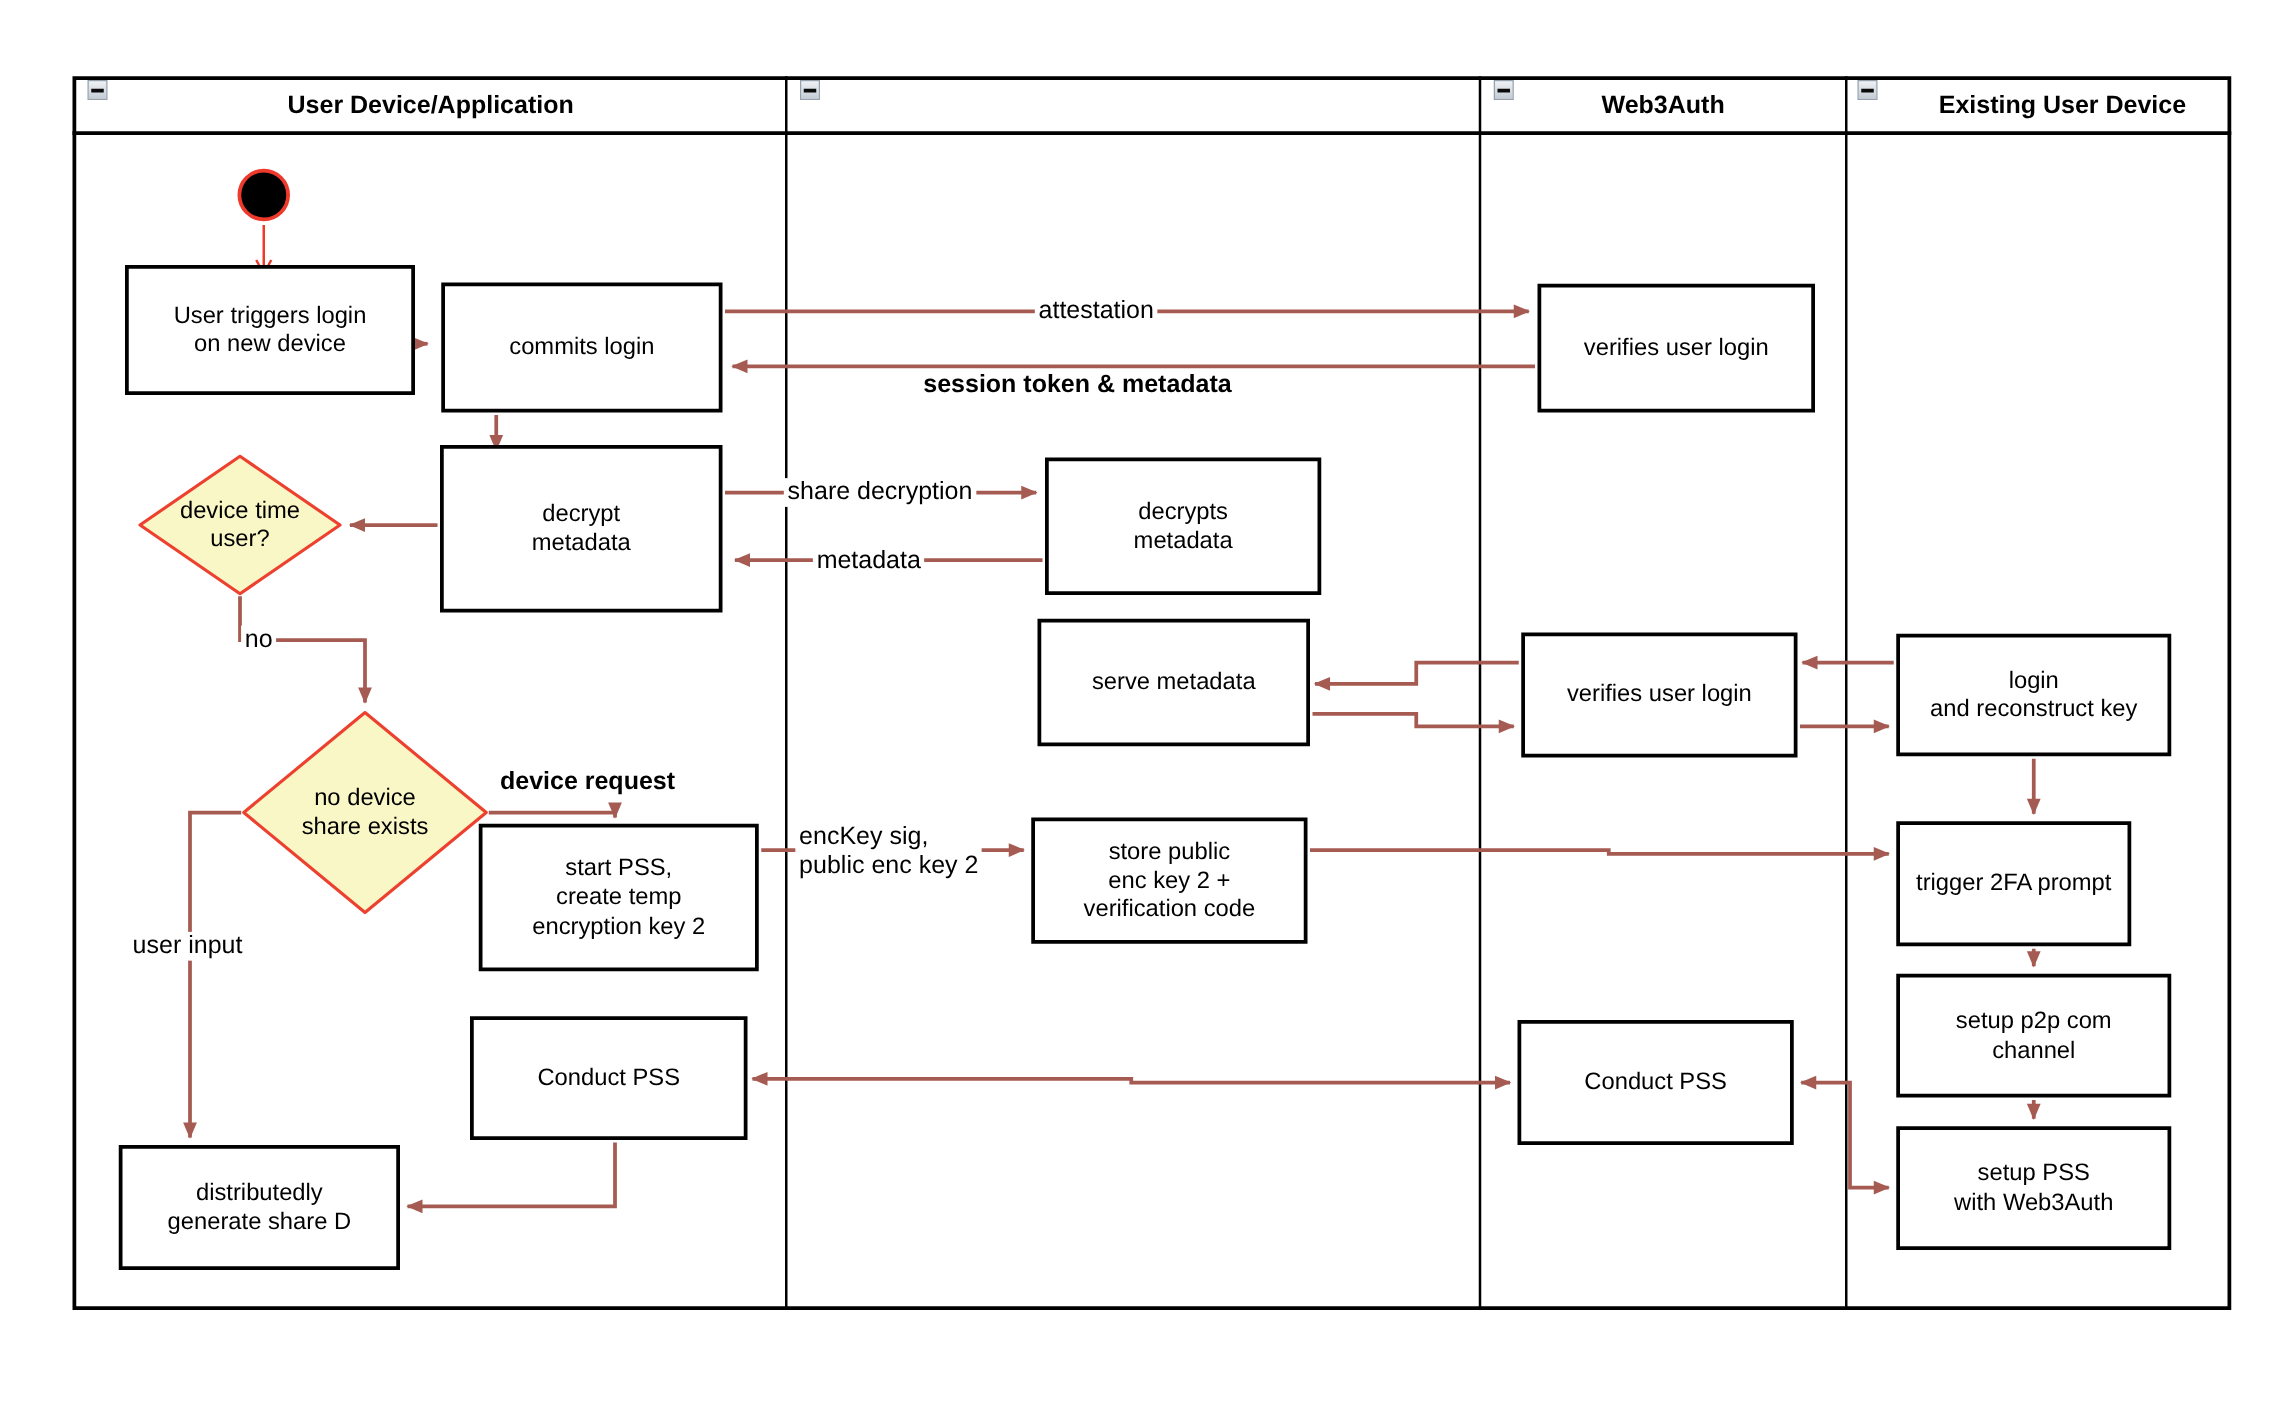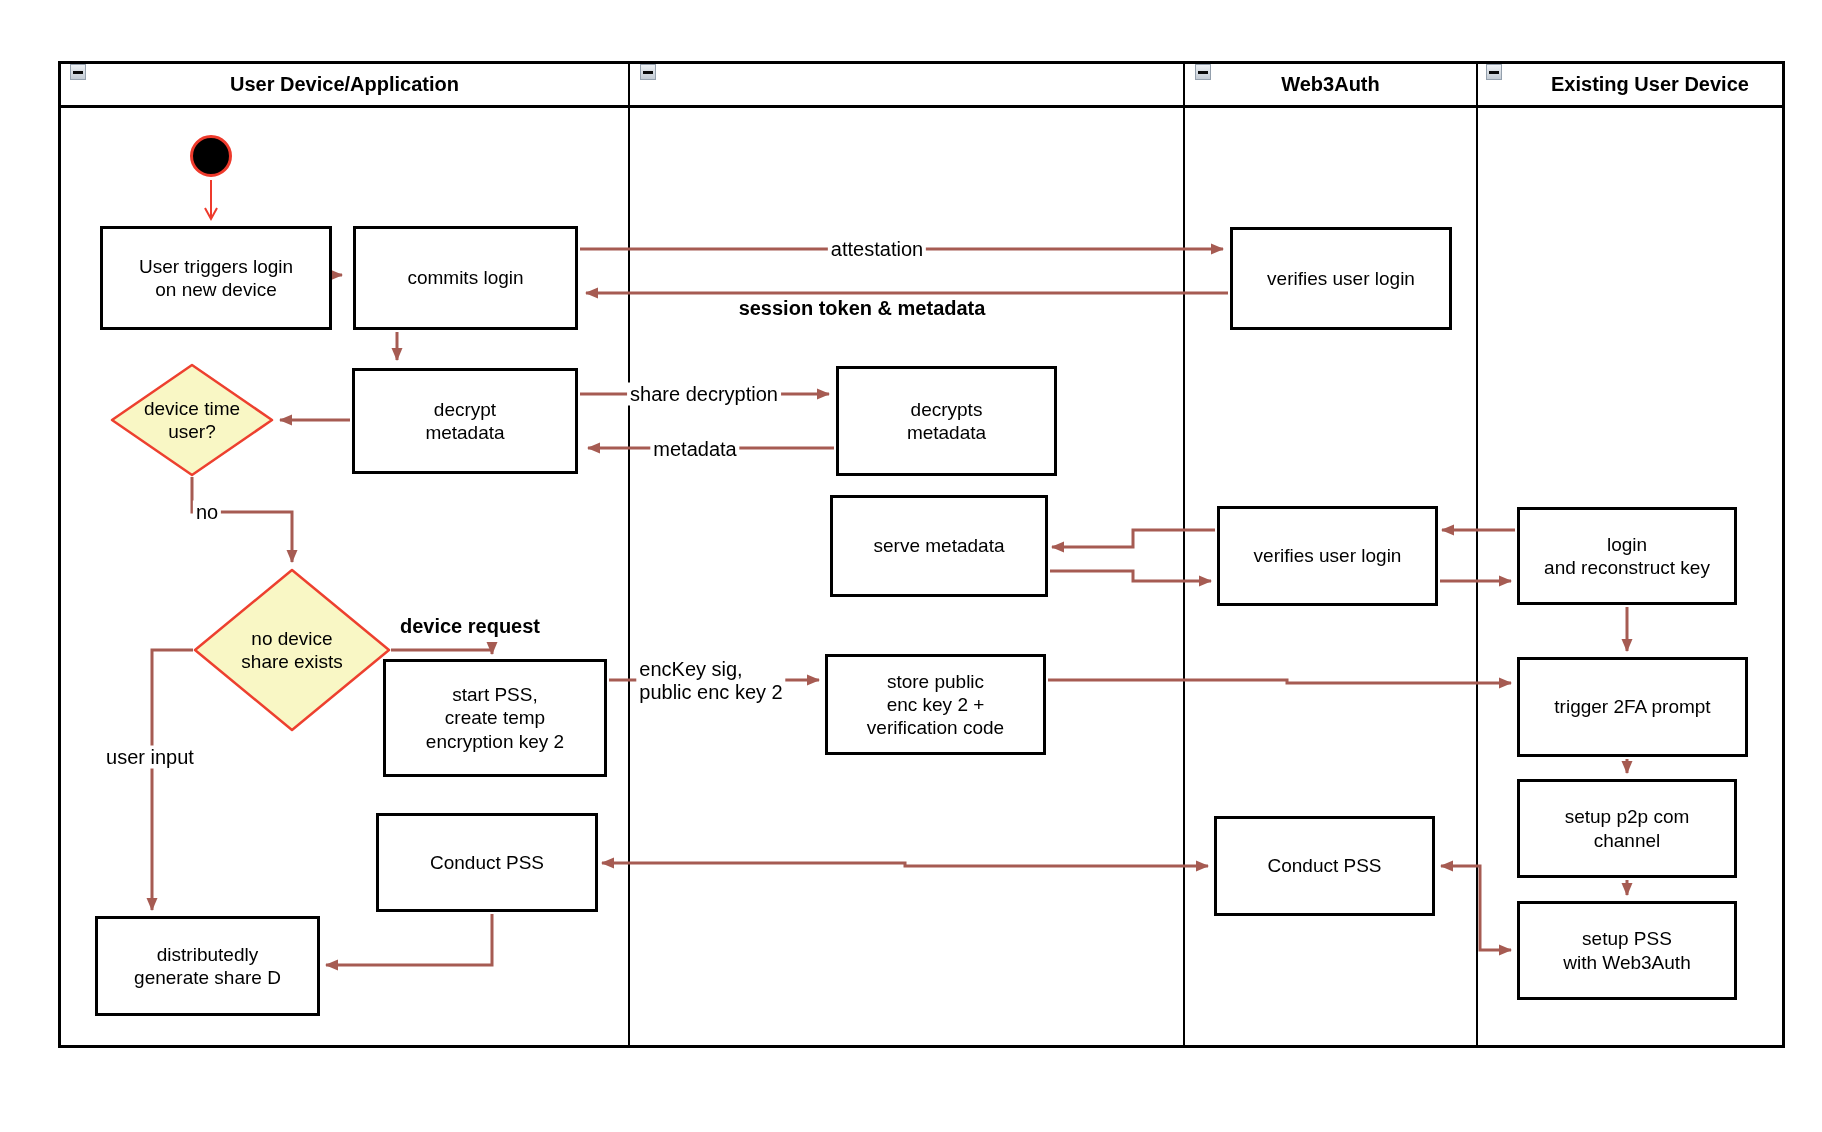--- a/index.html
+++ b/index.html
@@ -102,24 +102,24 @@
       <path d="M1441,866 L1480,866 L1480,950 L1511,950" marker-start="url(#mArrow)" marker-end="url(#mArrow)"></path>
       <path d="M492,914 L492,965 L326,965" marker-end="url(#mArrow)"></path>
     </g>
 
     <polygon points="192,365 272,420 192,475 112,420" style="fill:var(--diamond_fill);stroke:var(--diamond_border);stroke-width:2.5;stroke-linejoin:round"></polygon>
     <polygon points="292,570 389,650 292,730 195,650" style="fill:var(--diamond_fill);stroke:var(--diamond_border);stroke-width:2.5;stroke-linejoin:round"></polygon>
   </svg>
 
   <div class="start-circle" style="left:190px;top:135px;width:42px;height:42px"></div>
 
-  <div class="node" style="left:100px;top:226px;width:232px;height:104px">User triggers login
+  <div class="node" style="left:100px;top:212px;width:232px;height:104px">User triggers login
 on new device</div>
   <div class="node" style="left:353px;top:226px;width:225px;height:104px">commits login</div>
-  <div class="node" style="left:352px;top:368px;width:226px;height:106px">decrypt
+  <div class="node" style="left:352px;top:356px;width:226px;height:134px">decrypt
 metadata</div>
   <div class="diamond-label" style="left:122px;top:385px;width:140px;height:70px">device time
 user?</div>
   <div class="diamond-label" style="left:210px;top:600px;width:164px;height:100px">no device
 share exists</div>
   <div class="node" style="left:383px;top:659px;width:224px;height:118px">start PSS,
 create temp
 encryption key 2</div>
   <div class="node" style="left:376px;top:813px;width:222px;height:99px">Conduct PSS</div>
   <div class="node" style="left:95px;top:916px;width:225px;height:100px">distributedly
@@ -131,21 +131,21 @@
   <div class="node" style="left:825px;top:654px;width:221px;height:101px">store public
 enc key 2 +
 verification code</div>
 
   <div class="node" style="left:1230px;top:227px;width:222px;height:103px">verifies user login</div>
   <div class="node" style="left:1217px;top:506px;width:221px;height:100px">verifies user login</div>
   <div class="node" style="left:1214px;top:816px;width:221px;height:100px">Conduct PSS</div>
 
   <div class="node" style="left:1517px;top:507px;width:220px;height:98px">login
 and reconstruct key</div>
-  <div class="node" style="left:1517px;top:657px;width:231px;height:100px">trigger 2FA prompt</div>
+  <div class="node" style="left:1517px;top:657px;width:188px;height:100px">trigger 2FA prompt</div>
   <div class="node" style="left:1517px;top:779px;width:220px;height:99px">setup p2p com
 channel</div>
   <div class="node" style="left:1517px;top:901px;width:220px;height:99px">setup PSS
 with Web3Auth</div>
 
   <div class="edge-label" style="left:877px;top:249px">attestation</div>
   <div class="edge-label nobg" style="left:862px;top:308px">session token &amp; metadata</div>
   <div class="edge-label" style="left:704px;top:394px">share decryption</div>
   <div class="edge-label" style="left:695px;top:449px">metadata</div>
   <div class="edge-label" style="left:207px;top:512px">no</div>

